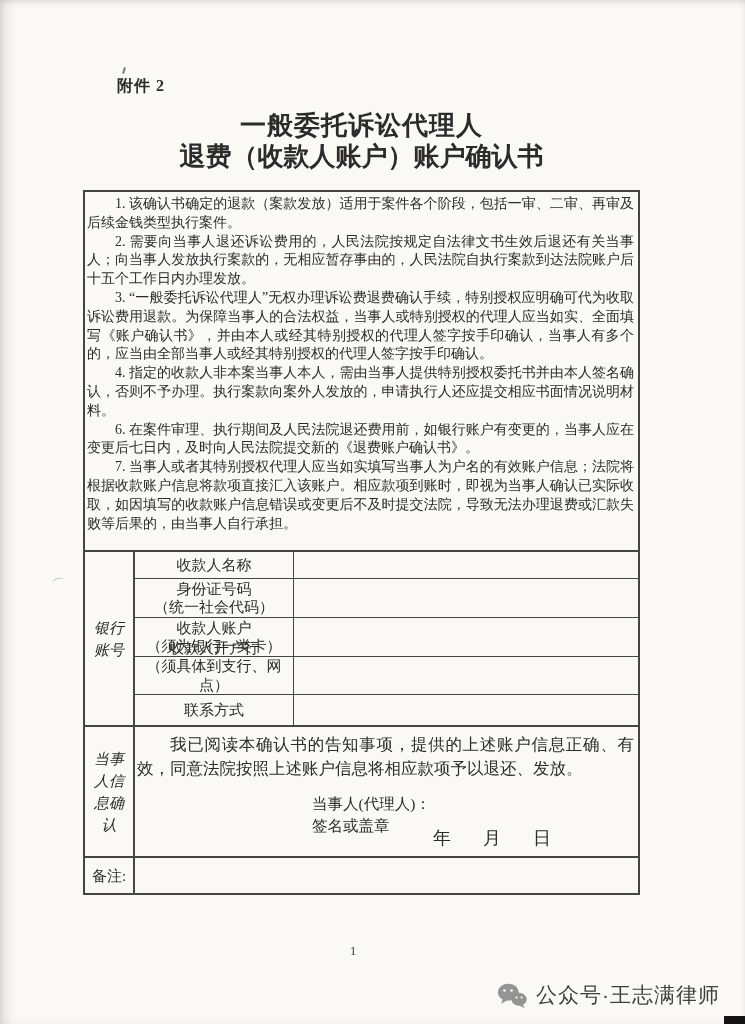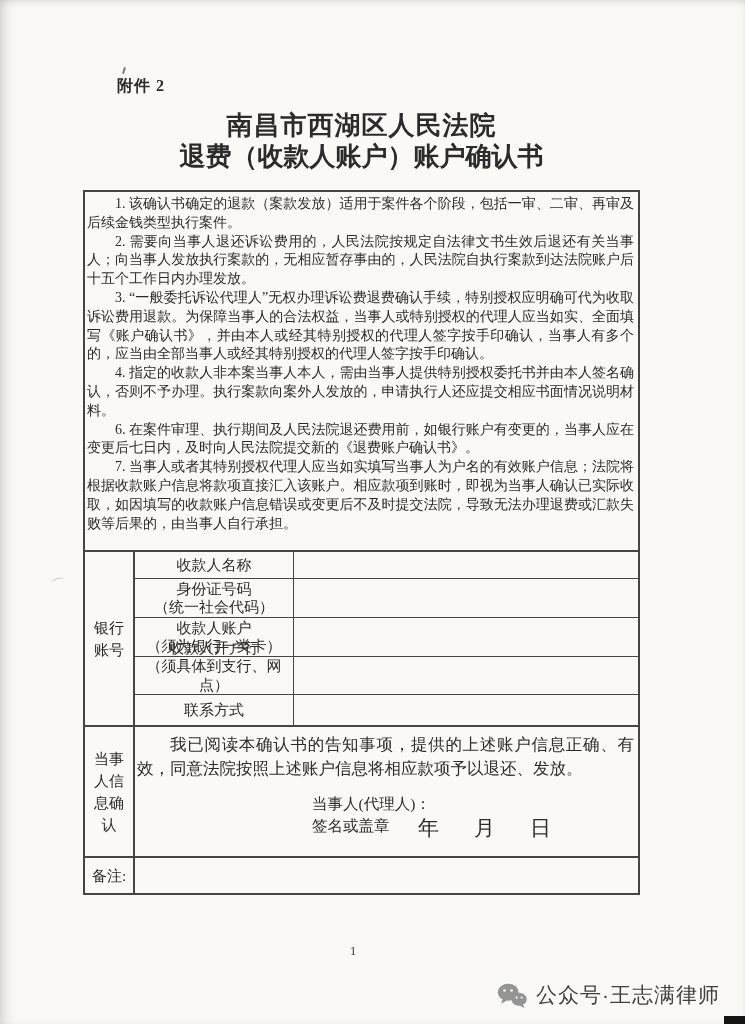--- a/index.html
+++ b/index.html
@@ -33,21 +33,21 @@
     border: 2px solid #454545; display: flex; flex-direction: column;
   }
   .section { display: flex; border-bottom: 2px solid #454545; }
   .section:last-child { border-bottom: none; flex: 1; }
   .label-col {
     width: 50px; flex: 0 0 50px; border-right: 2px solid #454545;
     display: flex; align-items: center; justify-content: center;
     font-size: 15px; line-height: 22px; text-align: center;
   }
   .label-col .wrap2 { width: 33px; }
-  .label-col .wrap3 { width: 44px; }
+  .label-col .wrap3 { width: 44px; font-style: italic; }
   .content-col { flex: 1; min-width: 0; position: relative; }
   
   .sec-notice { height: 360px; }
   .notice-body { padding: 3px 4px 0 2px; font-size: 14px; line-height: 18.8px; text-align: justify; }
   .notice-body p { text-indent: 2em; }
   
   .sec-bank { height: 175px; }
   .bank-rows { flex: 1; display: flex; flex-direction: column; }
   .bank-row { display: flex; border-bottom: 1.5px solid #454545; }
   .bank-row:nth-child(1) { height: 27px; }
@@ -59,21 +59,21 @@
     width: 159px; flex: 0 0 159px; border-right: 1.5px solid #454545;
     display: flex; flex-direction: column; align-items: center; justify-content: center;
     font-size: 15px; line-height: 18.5px; text-align: center;
   }
   .bank-value { flex: 1; }
   
   .sec-confirm { height: 131px; }
   .confirm-body { padding: 6px 4px 0 2px; }
   .confirm-statement { font-size: 16.5px; line-height: 24px; text-indent: 2em; text-align: justify; font-weight: 500; }
   .signer { position: absolute; left: 177px; top: 66px; font-size: 15.5px; line-height: 22px; }
-  .dateline { position: absolute; right: 80px; bottom: 14px; font-size: 21px; letter-spacing: 7px; }
+  .dateline { position: absolute; right: 80px; bottom: 6px; font-size: 18px; letter-spacing: 7px; }
   
   .remark-label { font-size: 15px; }
   
   .pagenum { position: absolute; left: 350px; top: 944px; font-size: 12.5px; color: #3a3a3a; }
   .watermark {
     position: absolute; left: 497px; top: 981px;
     display: flex; align-items: center; gap: 9px;
     color: #404040; font-size: 21px; letter-spacing: 1px;
     font-family: "Liberation Sans", "DejaVu Sans", sans-serif;
   }
@@ -86,21 +86,21 @@
 <body>
 
 <div id="page">
 
   <div class="artifact-tick"></div>
   <div class="artifact-tilde"></div>
 
   <div class="attachment">附件 2</div>
 
   <div class="titleblock">
-    <div class="title1">南昌市西湖区人民法院</div>
+    <div class="title1">一般委托诉讼代理人</div>
     <div class="title2">退费（收款人账户）账户确认书</div>
   </div>
 
   <div class="doc-table">
 
     <div class="section sec-notice">
       <div class="content-col notice-body">
         <p>1. 该确认书确定的退款（案款发放）适用于案件各个阶段，包括一审、二审、再审及后续金钱类型执行案件。</p>
         <p>2. 需要向当事人退还诉讼费用的，人民法院按规定自法律文书生效后退还有关当事人；向当事人发放执行案款的，无相应暂存事由的，人民法院自执行案款到达法院账户后十五个工作日内办理发放。</p>
         <p>3. “一般委托诉讼代理人”无权办理诉讼费退费确认手续，特别授权应明确可代为收取诉讼费用退款。为保障当事人的合法权益，当事人或特别授权的代理人应当如实、全面填写《账户确认书》，并由本人或经其特别授权的代理人签字按手印确认，当事人有多个的，应当由全部当事人或经其特别授权的代理人签字按手印确认。</p>

